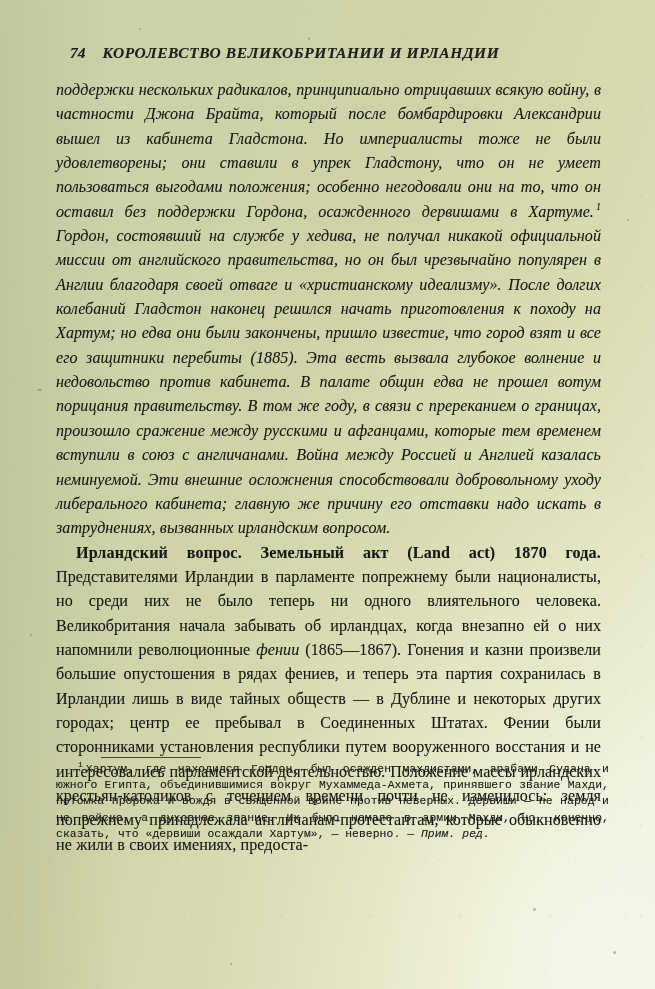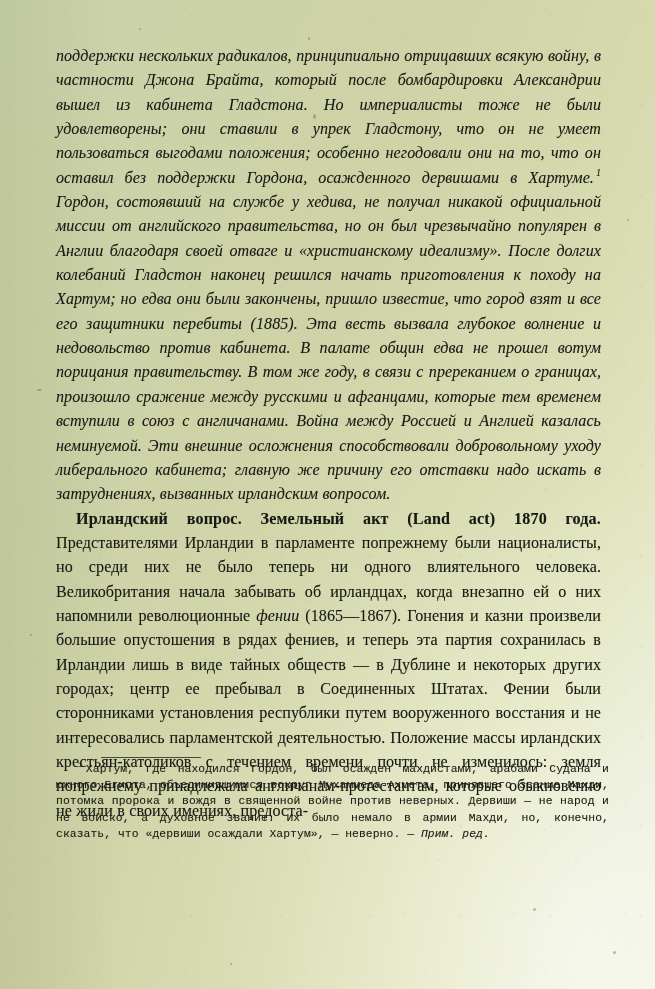--- a/index.html
+++ b/index.html
@@ -176,20 +176,23 @@
   <span class="speck" style="left:313px;top:114px;width:3px;height:5px;"></span>
   <span class="speck" style="left:37px;top:389px;width:5px;height:2px;"></span>
   <span class="speck" style="left:30px;top:634px;width:2px;height:2px;"></span>
   <span class="speck" style="left:627px;top:219px;width:2px;height:2px;"></span>
   <span class="speck" style="left:533px;top:908px;width:3px;height:3px;"></span>
   <span class="speck" style="left:613px;top:951px;width:3px;height:3px;"></span>
   <span class="speck" style="left:230px;top:963px;width:2px;height:2px;"></span>
 
   <div class="content ink">
 
+    <div class="running-head">
+      <span class="folio">74</span><span>КОРОЛЕВСТВО ВЕЛИКОБРИТАНИИ И ИРЛАНДИИ</span>
+    </div>
 
     <div class="body-text">
 
       <p class="noindent"><span>поддержки нескольких радикалов, принципиально отрицавших всякую войну, в частности Джона Брайта, который после бомбардировки Александрии вышел из кабинета Гладстона. Но империалисты тоже не были удовлетворены; они ставили в упрек Гладстону, что он не умеет пользоваться выгодами положения; особенно негодовали они на то, что он оставил без поддержки Гордона, осажденного дервишами в Хартуме.</span><sup class="fn">1</sup><span> Гордон, состоявший на службе у хедива, не получал никакой официальной миссии от английского правительства, но он был чрезвычайно популярен в Англии благодаря своей отваге и «христианскому идеализму». После долгих колебаний Гладстон наконец решился начать приготовления к походу на Хартум; но едва они были закончены, пришло известие, что город взят и все его защитники перебиты (1885). Эта весть вызвала глубокое волнение и недовольство против кабинета. В палате общин едва не прошел вотум порицания правительству. В том же году, в связи с пререканием о границах, произошло сражение между русскими и афганцами, которые тем временем вступили в союз с англичанами. Война между Россией и Англией казалась неминуемой. Эти внешние осложнения способствовали добровольному уходу либерального кабинета; главную же причину его отставки надо искать в затруднениях, вызванных ирландским вопросом.</span></p>
 
       <p><span class="run-in">Ирландский вопрос. Земельный акт (Land act) 1870 года.</span><span> Представителями Ирландии в парламенте попрежнему были националисты, но среди них не было теперь ни одного влиятельного человека. Великобритания начала забывать об ирландцах, когда внезапно ей о них напомнили революционные </span><span class="it">фении</span><span> (1865—1867). Гонения и казни произвели большие опустошения в рядах фениев, и теперь эта партия сохранилась в Ирландии лишь в виде тайных обществ — в Дублине и некоторых других городах; центр ее пребывал в Соединенных Штатах. Фении были сторонниками установления республики путем вооруженного восстания и не интересовались парламентской деятельностью. Положение массы ирландских крестьян-католиков с течением времени почти не изменилось: земля попрежнему принадлежала англичанам-протестантам, которые обыкновенно не жили в своих имениях, предоста-</span></p>
 
     </div>
   </div>
 

